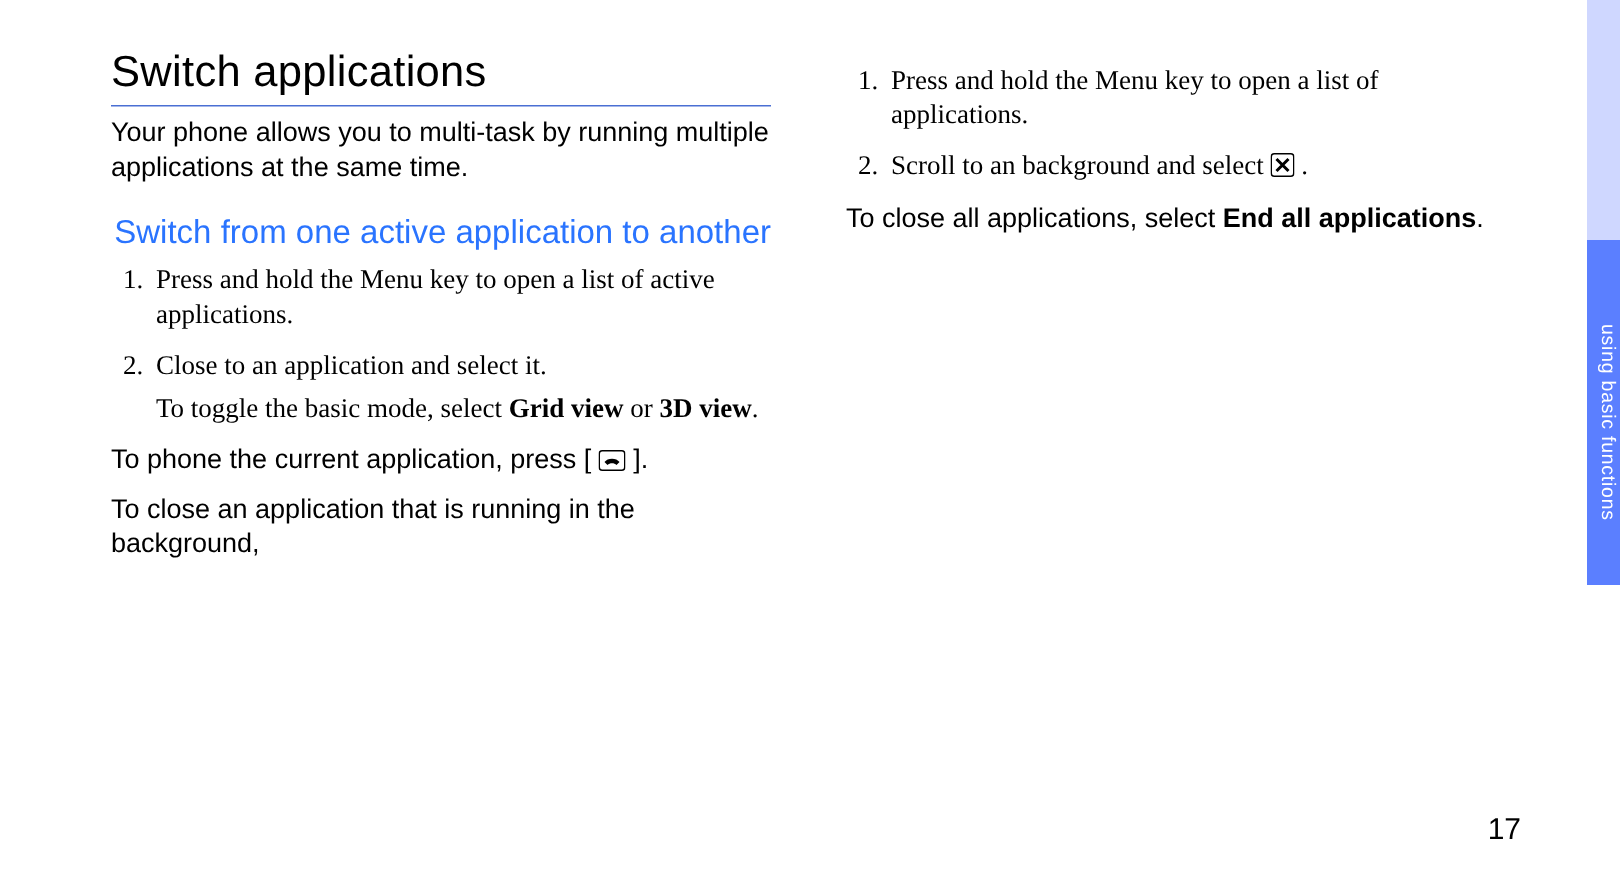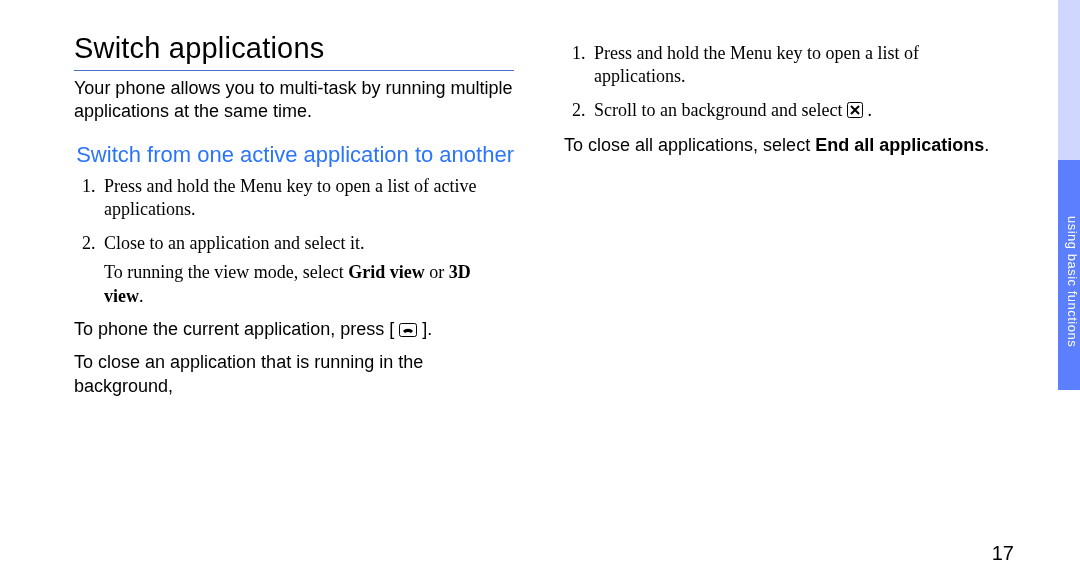--- a/index.html
+++ b/index.html
@@ -112,21 +112,21 @@
     <div class="col">
       <h1 class="section-title">Switch applications</h1>
       <p class="body">Your phone allows you to multi-task by running multiple applications at the same time.</p>
 
       <h2 class="subhead">Switch from one active application to another</h2>
       <ol>
         <li>Press and hold the Menu key to open a list of active applications.</li>
         <li>
           <span>Close to an application and select it.</span>
           <span class="sub-indent">
-            <span>To running the view mode, select </span><span class="bold">Grid view</span><span> or </span><span class="bold">3D view</span><span>.</span>
+            <span>To toggle the basic mode, select </span><span class="bold">Grid view</span><span> or </span><span class="bold">3D view</span><span>.</span>
           </span>
         </li>
       </ol>
 
       <p class="body">
         <span>To phone the current application, press [</span>
         <span class="inline-icon">
           <svg width="18" height="14" viewBox="0 0 18 14">
             <rect x="0.5" y="0.5" width="17" height="13" rx="2" fill="none" stroke="#000" stroke-width="1"></rect>
             <path d="M4 8 C 6 5, 12 5, 14 8 L12 10 C 10.5 8.5, 7.5 8.5, 6 10 Z" fill="#000"></path>

